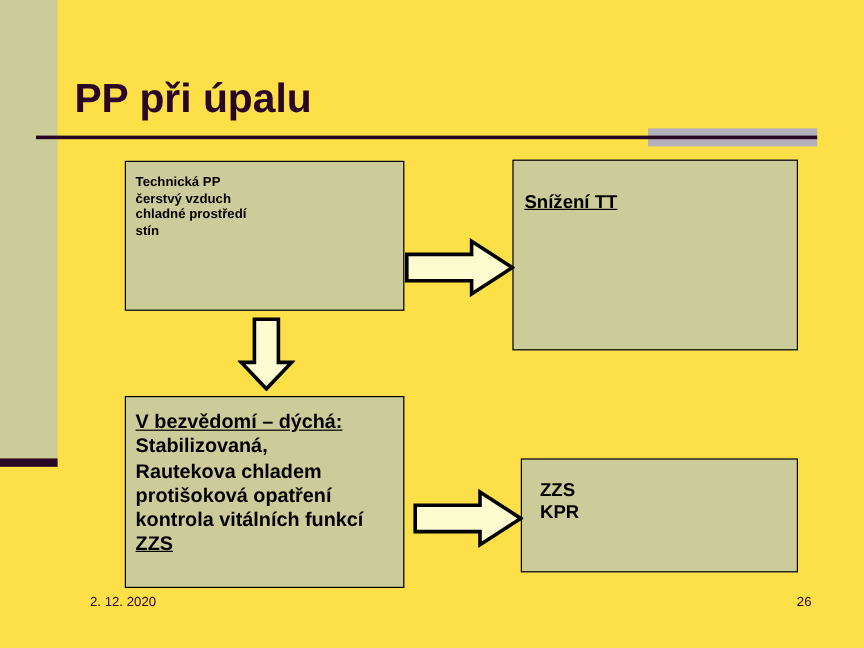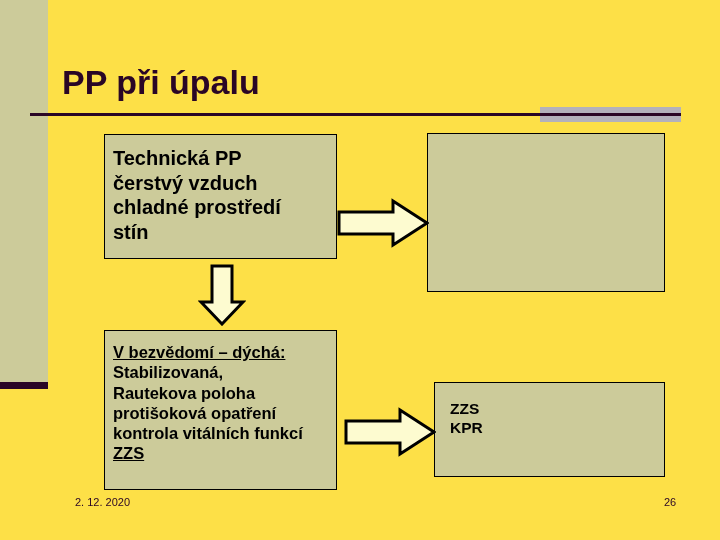--- a/index.html
+++ b/index.html
@@ -77,21 +77,21 @@
   .box .head {
     display: block;
     text-decoration: underline;
   }
   #box-technicka {
     left: 104px;
     top: 134px;
     width: 233px;
     height: 125px;
     padding: 11px 0 0 8px;
-    font-size: 20px;
+    font-size: 11px;
   }
   #box-snizeni {
     left: 427px;
     top: 133px;
     width: 238px;
     height: 159px;
     padding: 25px 0 0 9px;
     font-size: 15.5px;
   }
   #box-dycha {
@@ -151,26 +151,27 @@
   <div id="title-rule"></div>
 
   <div class="box" id="box-technicka">
     <span class="head" style="text-decoration:none;">Technická PP</span>
     <span class="box-text">čerstvý vzduch
 chladné prostředí
 stín</span>
   </div>
 
   <div class="box" id="box-snizeni">
+    <span class="head">Snížení TT</span>
   </div>
 
   <div class="box" id="box-dycha">
     <span class="head">V bezvědomí – dýchá:</span>
     <span class="box-text">Stabilizovaná,
-Rautekova poloha
+Rautekova chladem
 protišoková opatření
 kontrola vitálních funkcí</span>
     <span class="head">ZZS</span>
   </div>
 
   <div class="box" id="box-nedycha">
     <span class="sub">ZZS</span>
     <span class="sub">KPR</span>
   </div>
 

